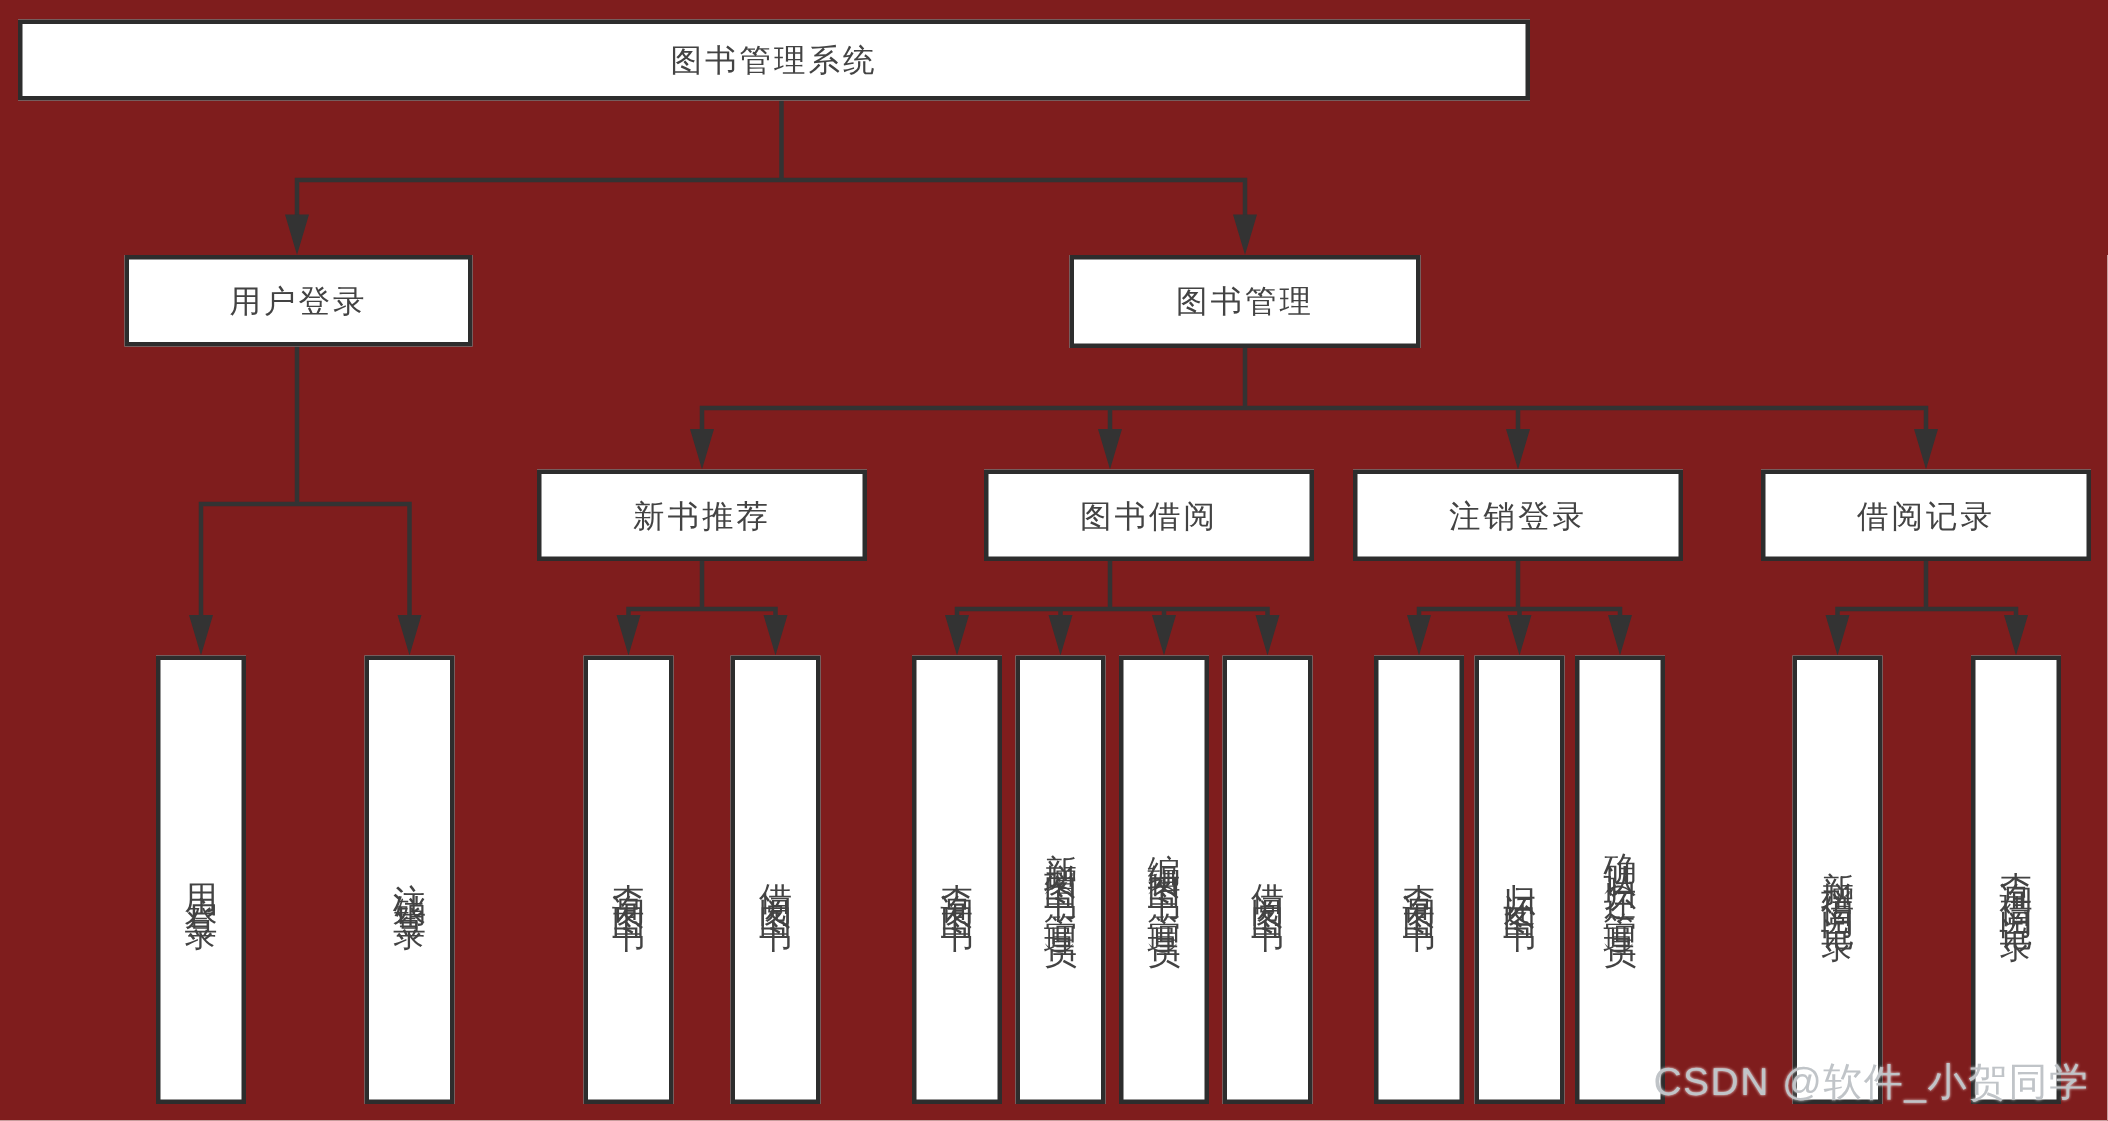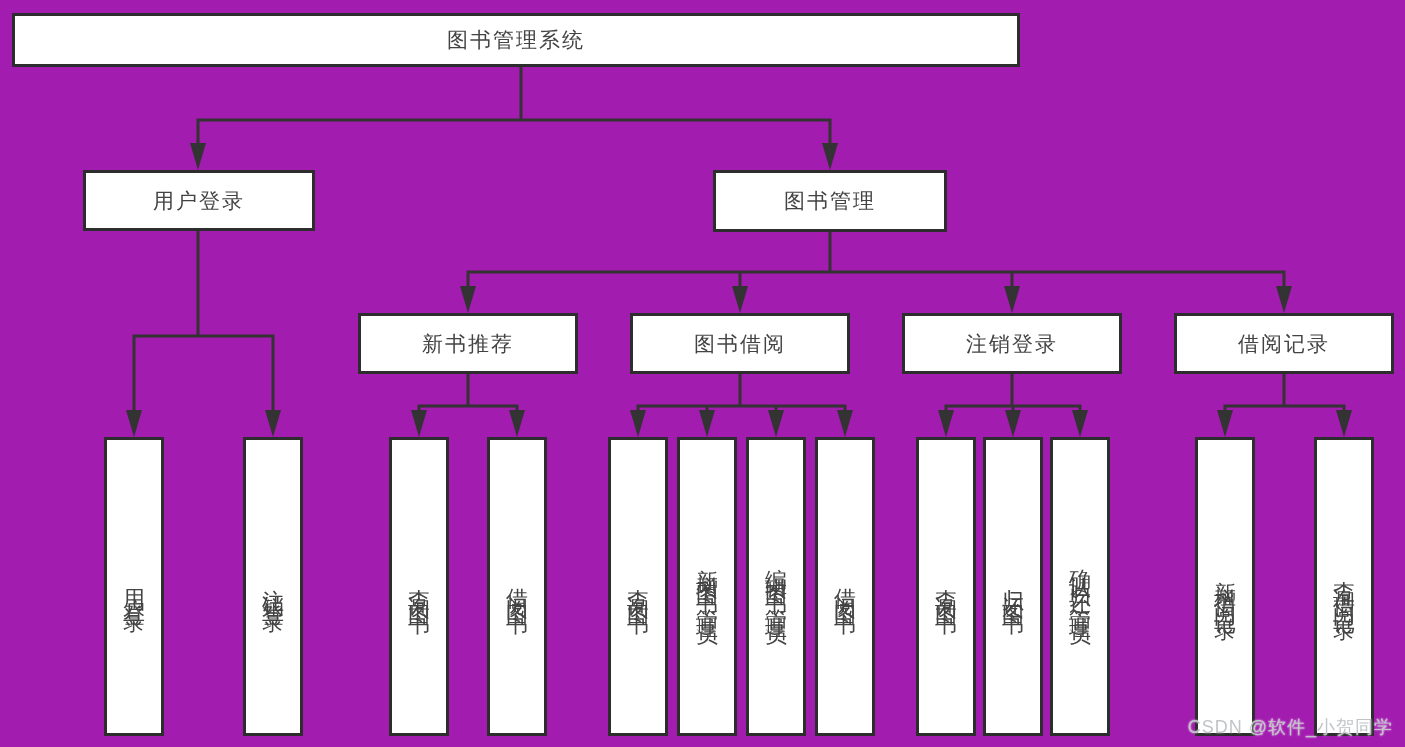--- a/index.html
+++ b/index.html
@@ -1,32 +1,32 @@
 <!DOCTYPE html>
 <html><head>
 <meta charset="utf-8">
 <style>
   html,body { margin:0; padding:0; background:#ffffff; }
   #stage {
     position:relative; width:1405px; height:747px;
-    background:#a21caf; overflow:hidden;
+    background:#7f1d1d; overflow:hidden;
     font-family:"Liberation Sans", sans-serif;
   }
   #connectors { position:absolute; left:0; top:0; pointer-events:none; }
   .box {
     position:absolute; box-sizing:border-box;
     background:#ffffff; border:3px solid #2d2d2d;
     display:flex; align-items:center; justify-content:center;
     color:#434343; z-index:2;
   }
   .box.h { font-size:21px; letter-spacing:2px; white-space:nowrap; }
   .box.v { writing-mode:vertical-rl; font-size:22px; letter-spacing:8px; line-height:1; }
   .watermark {
     position:absolute; right:12px; bottom:8px;
-    font-size:18px; color:#c0c4c8; letter-spacing:1px;
+    font-size:26px; color:#c0c4c8; letter-spacing:1px;
     z-index:5; white-space:nowrap;
     text-shadow:0 0 2px rgba(255,255,255,0.9);
   }
 </style>
 </head>
 <body>
 
 <div id="stage">
 
   <svg id="connectors" width="1405" height="747" viewBox="0 0 1405 747">
@@ -62,21 +62,21 @@
         <polygon points="1336,410 1352,410 1344,437"></polygon>
       </g>
   </svg>
 
   <div class="box h" style="left:12px;top:13px;width:1008px;height:54px">图书管理系统</div>
 
   <div class="box h" style="left:83px;top:170px;width:232px;height:61px">用户登录</div>
   <div class="box h" style="left:358px;top:313px;width:220px;height:61px">新书推荐</div>
 
   <div class="box h" style="left:713px;top:170px;width:234px;height:62px">图书管理</div>
-  <div class="box h" style="left:630px;top:313px;width:220px;height:61px">图书借阅</div>
+  <div class="box h" style="left:656px;top:313px;width:220px;height:61px">图书借阅</div>
   <div class="box h" style="left:902px;top:313px;width:220px;height:61px">注销登录</div>
   <div class="box h" style="left:1174px;top:313px;width:220px;height:61px">借阅记录</div>
 
   <div class="box v" style="left:104px;top:437px;width:60px;height:299px">用户登录</div>
   <div class="box v" style="left:243px;top:437px;width:60px;height:299px">注销登录</div>
 
   <div class="box v" style="left:389px;top:437px;width:60px;height:299px">查询图书</div>
   <div class="box v" style="left:487px;top:437px;width:60px;height:299px">借阅图书</div>
 
   <div class="box v" style="left:608px;top:437px;width:60px;height:299px">查询图书</div>

